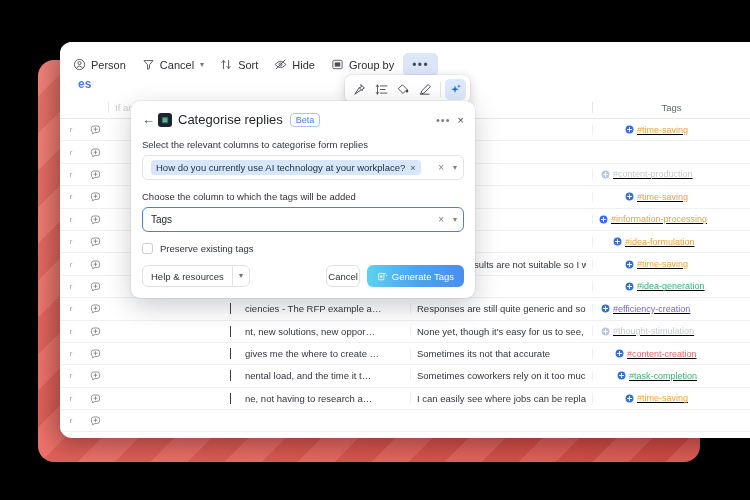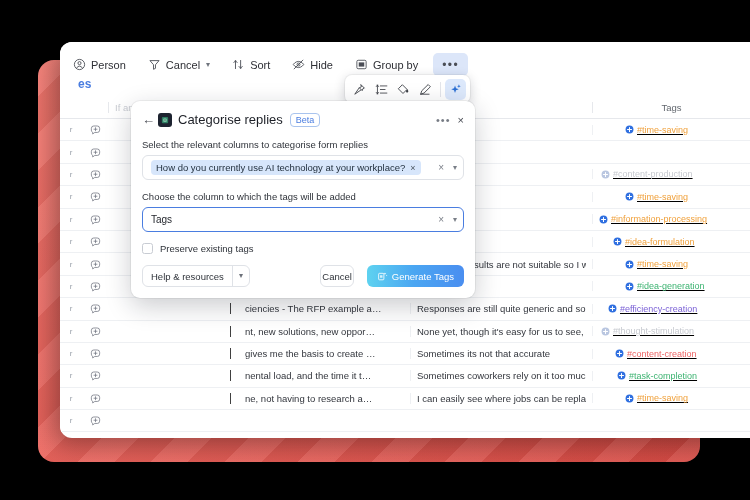--- a/index.html
+++ b/index.html
@@ -32,21 +32,21 @@
     position: absolute; left: 60px; top: 42px;
     width: 690px; height: 396px;
     background: #ffffff;
     border-radius: 12px 0 0 12px;
     box-shadow: -6px 6px 26px rgba(0,0,0,.35);
     overflow: hidden;
   }
 
   
   .toolbar {
-    display: flex; align-items: center; gap: 8px;
+    display: flex; align-items: center; gap: 2px;
     height: 33px; padding: 12px 8px 0 6px;
     background: #fff;
     position: relative; z-index: 6;
   }
   .tb-btn {
     display: flex; align-items: center; gap: 5px;
     height: 23px; padding: 0 7px;
     border-radius: 5px; cursor: pointer;
     font-size: 11px; color: #2e2f35; white-space: nowrap;
   }
@@ -149,21 +149,21 @@
   .chip-x { font-size: 9px; color: #4b5560; cursor: pointer; }
   .m-selval { font-size: 10px; color: #1d2027; }
   .m-sel-sp { flex: 1; }
   .m-clear { font-size: 10px; color: #7a7f88; cursor: pointer; margin-right: 9px; }
   .m-chev { font-size: 8px; color: #7a7f88; cursor: pointer; }
 
   .m-check-row { display: flex; align-items: center; gap: 7px; margin-bottom: 11px; }
   .m-checkbox { width: 11px; height: 11px; border: 1px solid #c8ccd3; border-radius: 2.5px; background:#fff; cursor:pointer; }
   .m-check-lbl { font-size: 9.5px; color: #2f333a; }
 
-  .m-foot { display: flex; align-items: flex-end; gap: 6px; }
+  .m-foot { display: flex; align-items: flex-end; }
   .m-help {
     display: flex; align-items: center; height: 22px;
     border: 1px solid #dfe2e7; border-radius: 6px; cursor: pointer; overflow: hidden;
   }
   .m-help-txt { font-size: 9.5px; color: #2f333a; padding: 0 8px; }
   .m-help-chev { border-left: 1px solid #dfe2e7; padding: 0 6px; font-size: 8px; color: #6c717a; line-height:20px; }
   .m-foot-sp { flex: 1; }
   .m-cancel {
     height: 22px; padding: 0 1px; border: 1px solid #dfe2e7; border-radius: 6px;
     font-size: 9.5px; color: #2f333a; display: flex; align-items: center; cursor: pointer;
@@ -473,21 +473,21 @@
             <div class="c-a">
               <div class="cell-txt"></div>
             </div>
             <div class="c-b">
               <div class="cell-txt">ciencies - The RFP example a…</div>
             </div>
             <div class="c-c">
               <div class="cell-txt">Responses are still quite generic and sometime…</div>
             </div>
             <div class="c-tag">
-              <span class="tagwrap" style="margin-left: 9px;">
+              <span class="tagwrap" style="margin-left: 2px;">
                 <svg class="plus-ico" viewBox="0 0 16 16">
                   <circle cx="8" cy="8" r="7" fill="#2f6fe0"></circle>
                   <path d="M8 4.4v7.2M4.4 8h7.2" stroke="#fff" stroke-width="1.9" stroke-linecap="round"></path>
                 </svg>
                 <span class="tag-txt" style="color: rgb(123, 97, 214);">#efficiency-creation</span>
               </span>
             </div>
           </div>
           <div class="row">
             <div class="c-num">r</div>
@@ -521,21 +521,21 @@
             <div class="c-cmt">
               <svg width="11" height="11" viewBox="0 0 16 16">
                 <path d="M2 6.3a3.4 3.4 0 0 1 3.4-3.4h5.2A3.4 3.4 0 0 1 14 6.3v2.6a3.4 3.4 0 0 1-3.4 3.4H6.9l-3 2.2v-2.3A3.4 3.4 0 0 1 2 8.9z" fill="none" stroke="#6f7480" stroke-width="1.1" stroke-linejoin="round"></path>
                 <path d="M8 5.4v4.4M5.8 7.6h4.4" stroke="#6f7480" stroke-width="1.1" stroke-linecap="round"></path>
               </svg>
             </div>
             <div class="c-a">
               <div class="cell-txt"></div>
             </div>
             <div class="c-b">
-              <div class="cell-txt">gives me the basis to create …</div>
+              <div class="cell-txt">gives me the where to create …</div>
             </div>
             <div class="c-c">
               <div class="cell-txt">Sometimes its not that accurate</div>
             </div>
             <div class="c-tag">
               <span class="tagwrap" style="margin-left: 16px;">
                 <svg class="plus-ico" viewBox="0 0 16 16">
                   <circle cx="8" cy="8" r="7" fill="#2f6fe0"></circle>
                   <path d="M8 4.4v7.2M4.4 8h7.2" stroke="#fff" stroke-width="1.9" stroke-linecap="round"></path>
                 </svg>

